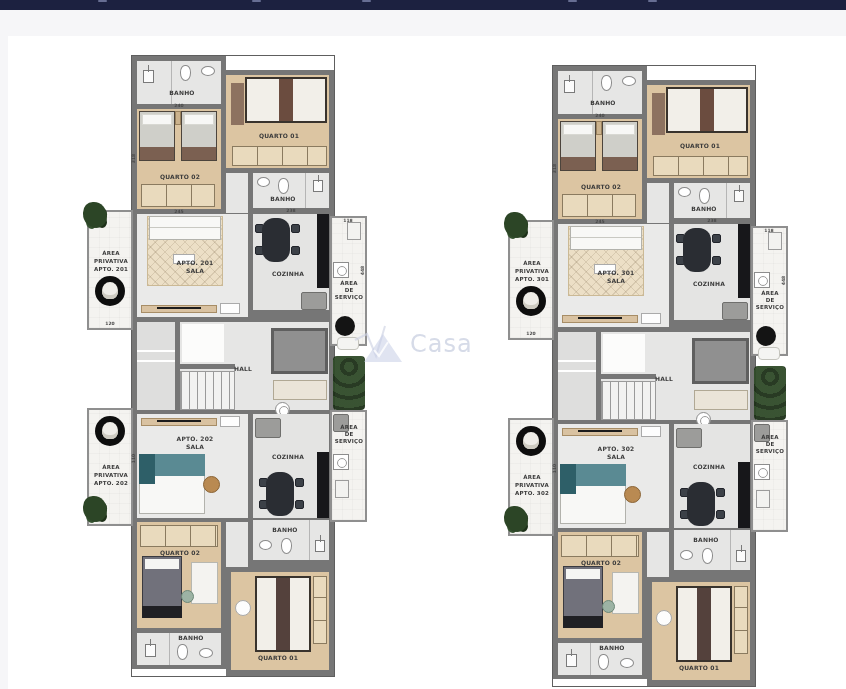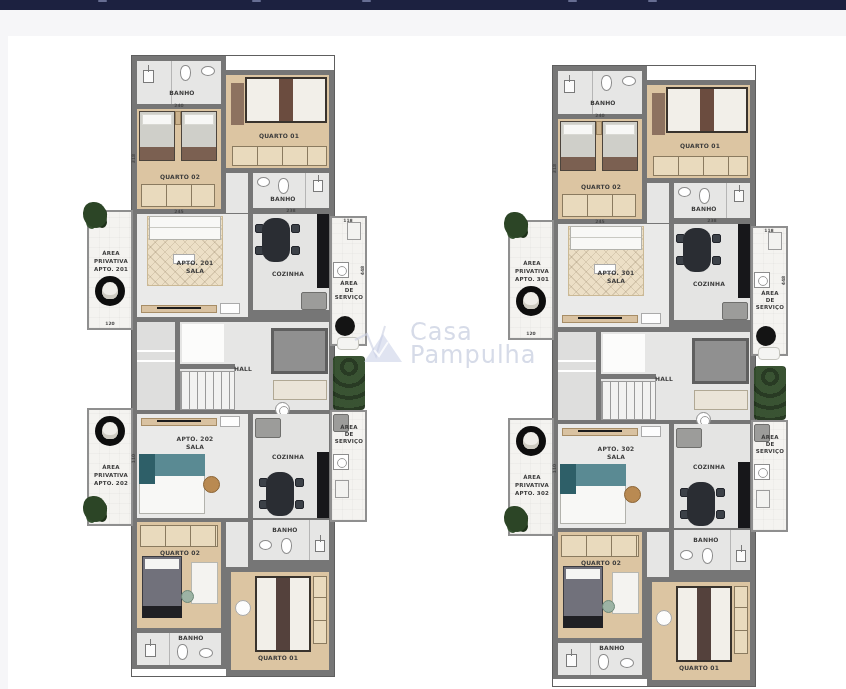--- a/index.html
+++ b/index.html
@@ -455,15 +455,14 @@
 </div>
 
 <div class="watermark">
   <svg width="52" height="44" viewBox="0 0 52 44">
     <polyline points="3,18 15,12 24,34 33,4" fill="none" stroke="rgba(206,211,228,0.65)" stroke-width="2"></polyline>
     <polygon points="12,40 31,12 50,40" fill="rgba(199,205,230,0.55)"></polygon>
     <polyline points="22,28 27,34 36,20" fill="none" stroke="rgba(255,255,255,0.8)" stroke-width="2"></polyline>
   </svg>
   <div class="wm-text">
     <div>Casa</div>
-    <div>Pampulha</div>
   </div>
 </div>
 
 </body></html>

